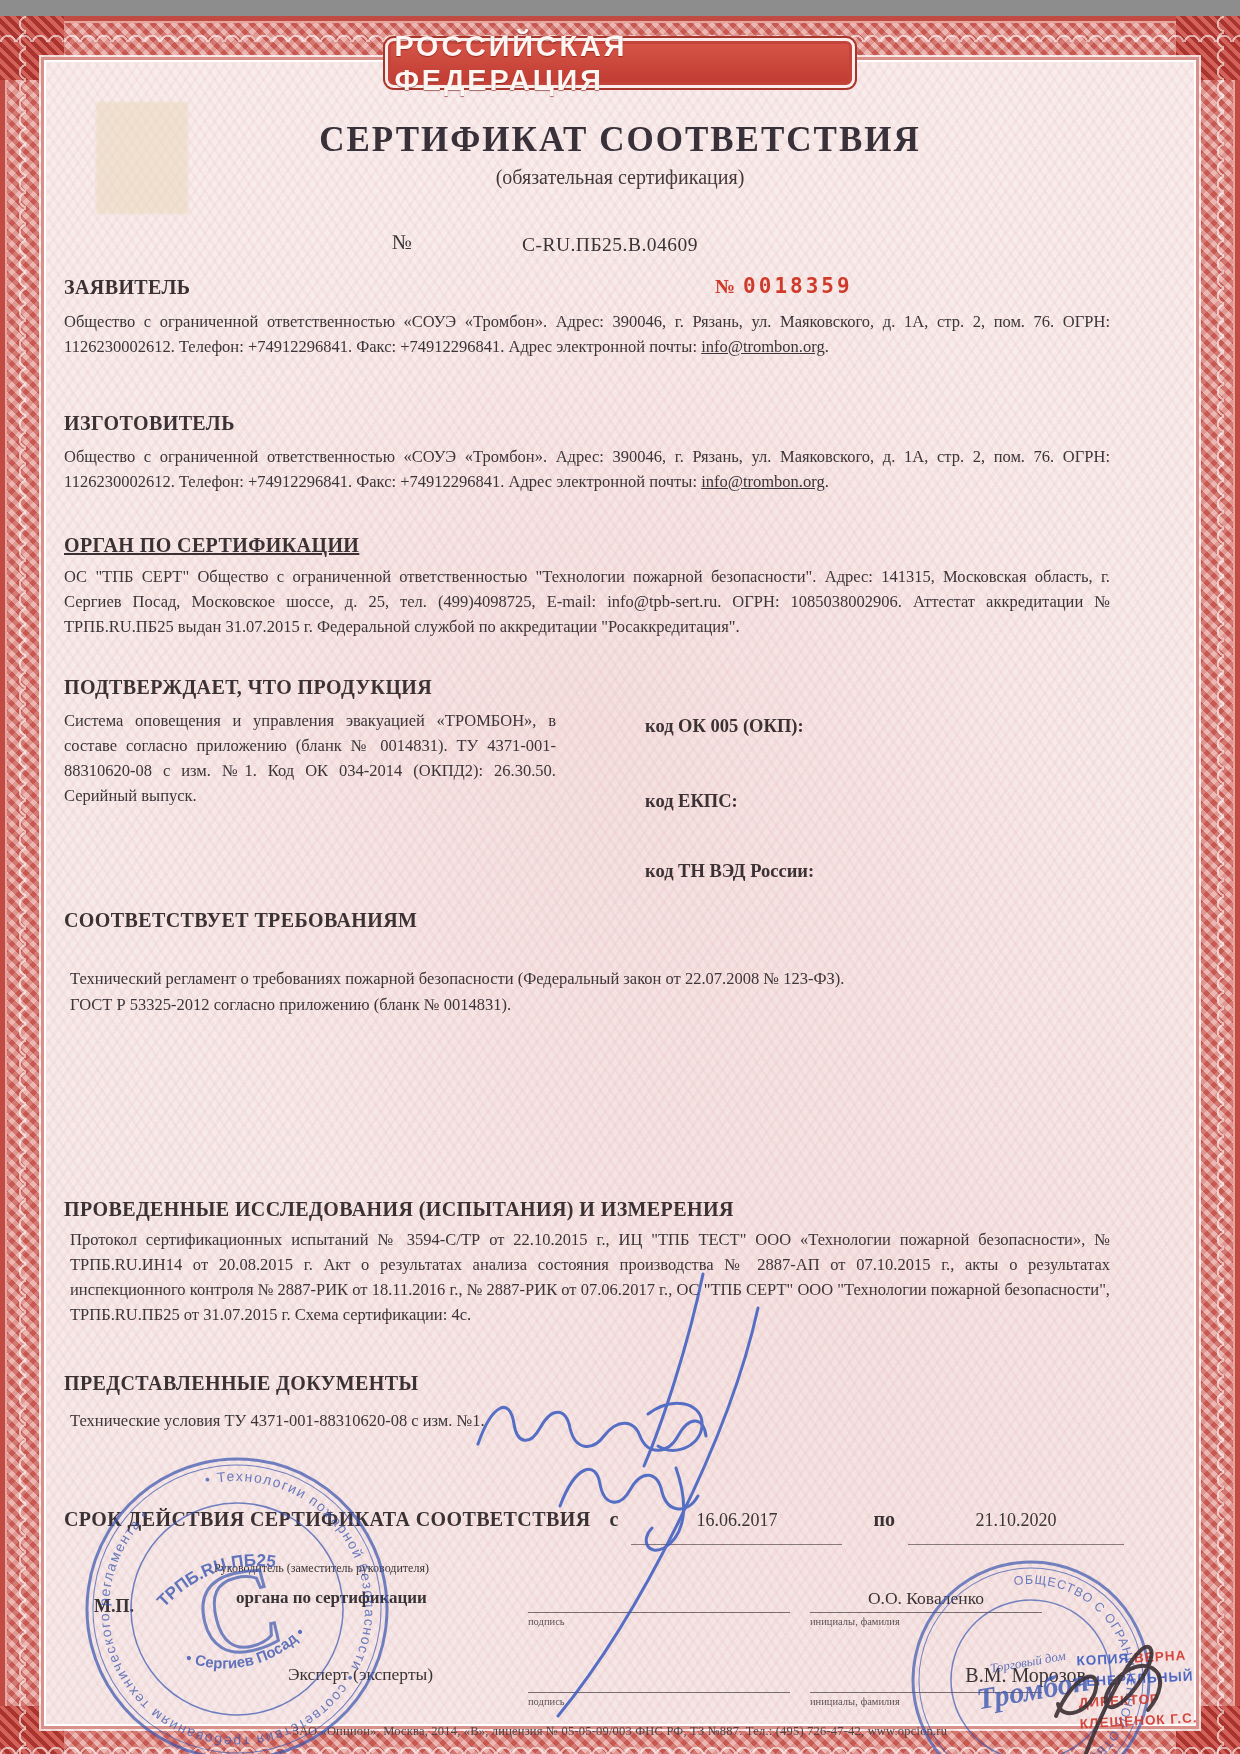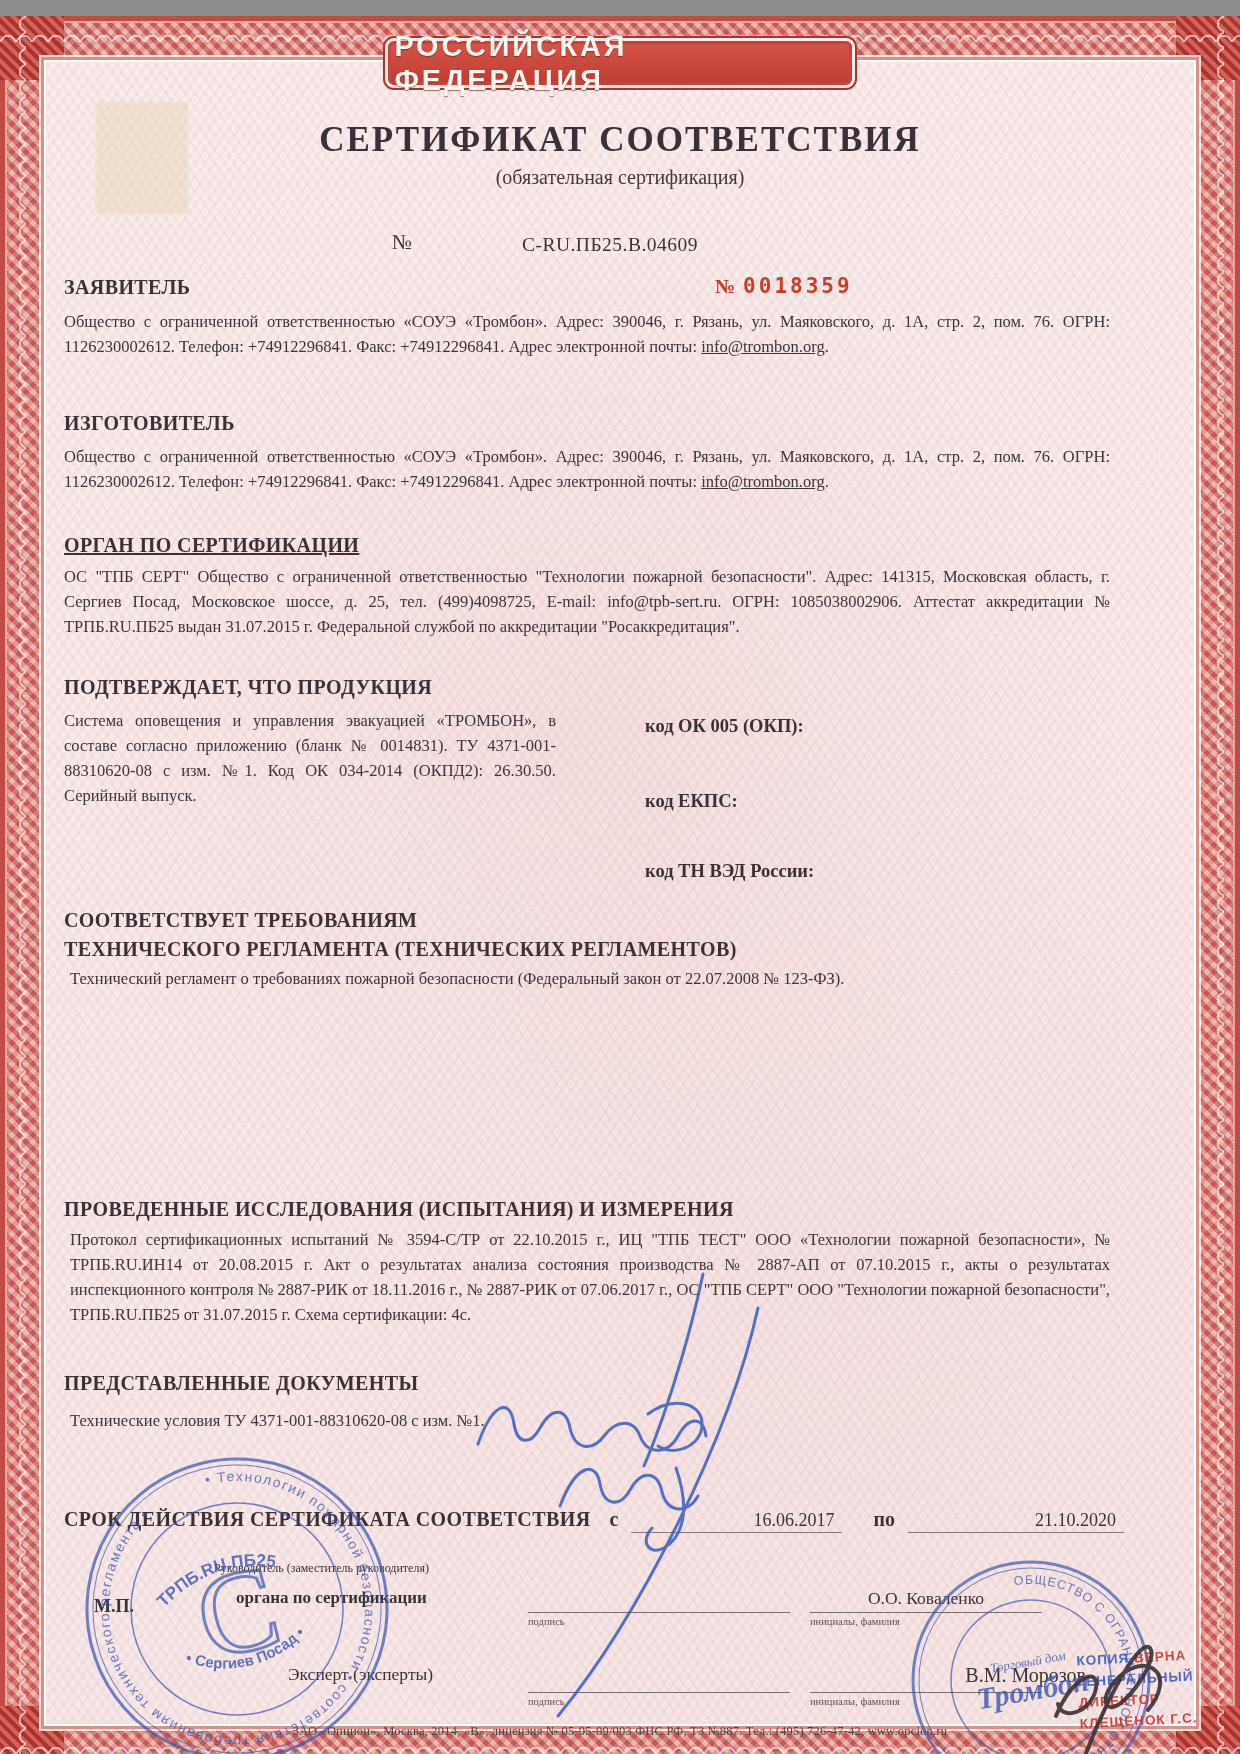--- a/index.html
+++ b/index.html
@@ -52,21 +52,21 @@
   .doc-title{left:0;width:100%;text-align:center;top:104px;font-size:35px;letter-spacing:2px;font-weight:600;color:#39313a;}
   .doc-subtitle{left:0;width:100%;text-align:center;top:150px;font-size:20px;color:#43383c;}
   .sec-h{font-weight:bold;font-size:20px;letter-spacing:.4px;color:#3b3134;}
   .body-text{font-size:16.5px;line-height:25px;text-align:justify;color:#3b3439;}
   .email{text-decoration:underline;}
   .serial{font-family:"DejaVu Sans Mono", monospace;font-weight:bold;color:#cf3a2b;font-size:21px;letter-spacing:3px;}
   .serial-no{font-family:"Liberation Serif", serif;color:#cf3a2b;font-weight:bold;font-size:20px;letter-spacing:0;margin-right:8px;}
   .code-label{font-weight:bold;font-size:18.5px;color:#3b3134;}
   .small-cap{font-size:10.5px;color:#5d5356;text-align:left;}
   .sig-line{border-bottom:1.6px solid rgba(80,70,74,.75);}
-  .date-ul{display:inline-block;text-align:right;border-bottom:1.4px solid rgba(90,78,80,.7);padding:0 8px 1px 8px;}
+  .date-ul{display:inline-block;text-align:center;border-bottom:1.4px solid rgba(90,78,80,.7);padding:0 8px 13px 8px;}
   .footer-text{font-size:12.5px;color:#4c4245;letter-spacing:.2px;}
   .stamp{position:absolute;pointer-events:none;}
   .copy-stamp{position:absolute;left:1078px;top:1630px;width:170px;transform:rotate(-3deg);
     font-family:"Liberation Sans", sans-serif;font-weight:bold;line-height:21px;font-size:13.5px;letter-spacing:1px;opacity:.9;}
   .cs-blue{color:#3d5cc0;}
   .cs-red{color:#d2372c;}
   .overlay-svg{position:absolute;left:0;top:0;pointer-events:none;}
 </style>
 </head>
 <body>
@@ -111,22 +111,22 @@
   <div class="abs sec-h" style="left:64px;top:518px;text-decoration:underline;">ОРГАН ПО СЕРТИФИКАЦИИ</div>
   <div class="abs body-text" style="left:64px;top:548px;width:1046px;">ОС "ТПБ СЕРТ" Общество с ограниченной ответственностью "Технологии пожарной безопасности". Адрес: 141315, Московская область, г. Сергиев Посад, Московское шоссе, д. 25, тел. (499)4098725, E-mail: info@tpb-sert.ru. ОГРН: 1085038002906. Аттестат аккредитации № ТРПБ.RU.ПБ25 выдан 31.07.2015 г. Федеральной службой по аккредитации "Росаккредитация".</div>
 
   <div class="abs sec-h" style="left:64px;top:660px;">ПОДТВЕРЖДАЕТ, ЧТО ПРОДУКЦИЯ</div>
   <div class="abs body-text" style="left:64px;top:692px;width:492px;">Система оповещения и управления эвакуацией «ТРОМБОН», в составе согласно приложению (бланк № 0014831). ТУ 4371-001-88310620-08 с изм. №1. Код ОК 034-2014 (ОКПД2): 26.30.50. Серийный выпуск.</div>
   <div class="abs code-label" style="left:645px;top:700px;">код ОК 005 (ОКП):</div>
   <div class="abs code-label" style="left:645px;top:775px;">код ЕКПС:</div>
   <div class="abs code-label" style="left:645px;top:845px;">код ТН ВЭД России:</div>
 
   <div class="abs sec-h" style="left:64px;top:893px;">СООТВЕТСТВУЕТ ТРЕБОВАНИЯМ</div>
-  <div class="abs sec-h" style="left:64px;top:922px;">ТЕХНИЧЕСКОГО РЕГЛАМЕНТА (ТЕХНИЧЕСКИХ РЕГЛАМЕНТОВ)</div>
   <div class="abs body-text" style="left:70px;top:950px;width:1040px;text-align:left;">Технический регламент о требованиях пожарной безопасности (Федеральный закон от 22.07.2008 № 123-ФЗ).</div>
+  <div class="abs body-text" style="left:70px;top:976px;width:1040px;text-align:left;">ГОСТ Р 53325-2012 согласно приложению (бланк № 0014831).</div>
 
   <div class="abs sec-h" style="left:64px;top:1182px;">ПРОВЕДЕННЫЕ ИССЛЕДОВАНИЯ (ИСПЫТАНИЯ) И ИЗМЕРЕНИЯ</div>
   <div class="abs body-text" style="left:70px;top:1211px;width:1040px;">Протокол сертификационных испытаний № 3594-С/ТР от 22.10.2015 г., ИЦ "ТПБ ТЕСТ" ООО «Технологии пожарной безопасности», № ТРПБ.RU.ИН14 от 20.08.2015 г. Акт о результатах анализа состояния производства № 2887-АП от 07.10.2015 г., акты о результатах инспекционного контроля № 2887-РИК от 18.11.2016 г., № 2887-РИК от 07.06.2017 г., ОС "ТПБ СЕРТ" ООО "Технологии пожарной безопасности", ТРПБ.RU.ПБ25 от 31.07.2015 г. Схема сертификации: 4с.</div>
 
   <div class="abs sec-h" style="left:64px;top:1356px;">ПРЕДСТАВЛЕННЫЕ ДОКУМЕНТЫ</div>
   <div class="abs body-text" style="left:70px;top:1392px;width:1040px;text-align:left;">Технические условия  ТУ 4371-001-88310620-08  с изм. №1.</div>
 
   <div class="abs" style="left:64px;top:1492px;width:1100px;font-size:20px;">
     <span class="sec-h">СРОК ДЕЙСТВИЯ СЕРТИФИКАТА СООТВЕТСТВИЯ</span>
     <span style="font-weight:bold;margin-left:14px;">с</span>

